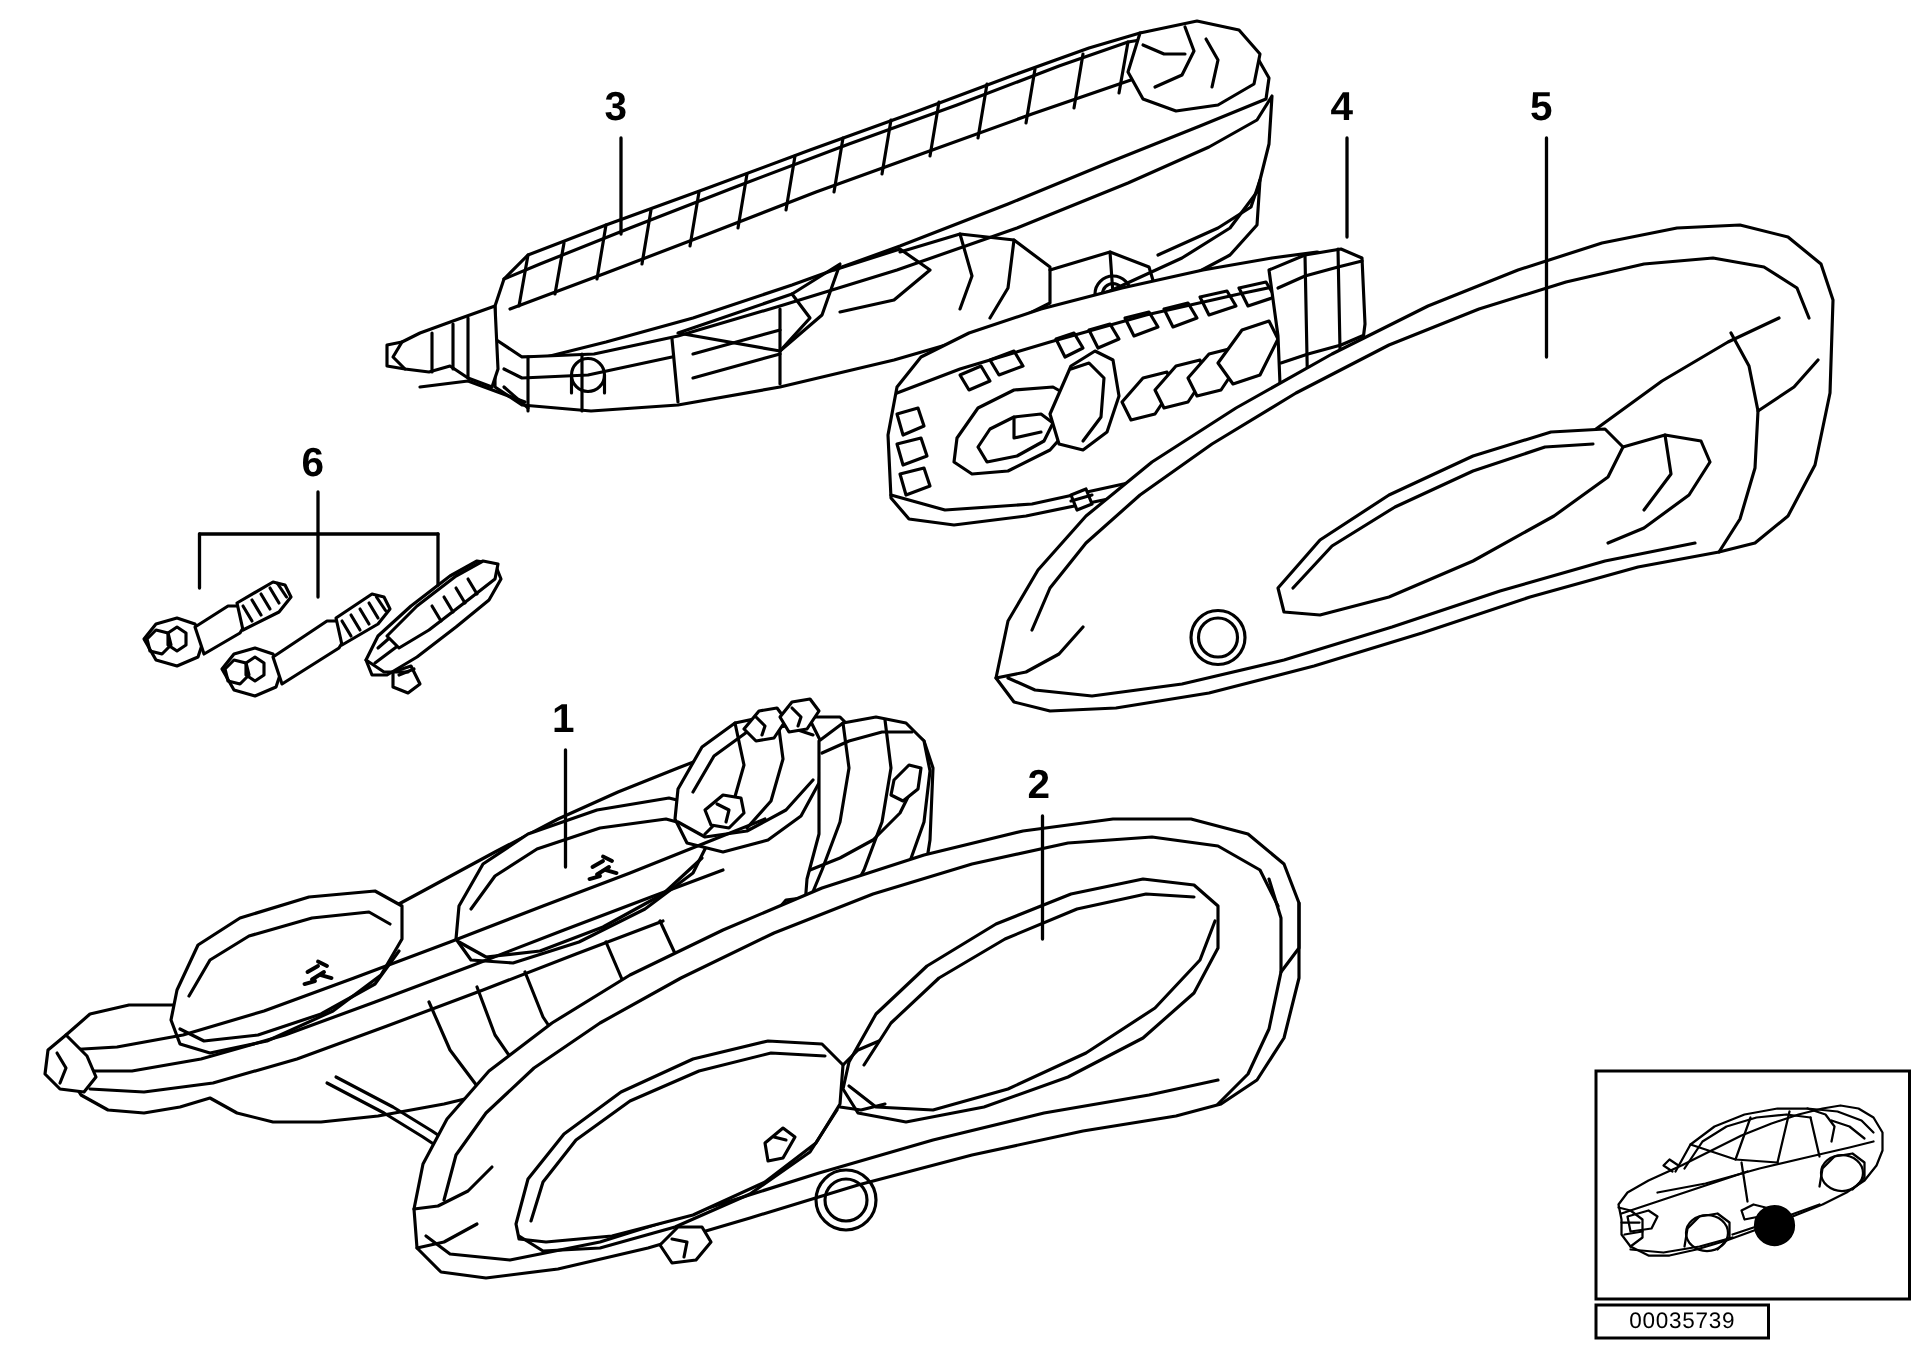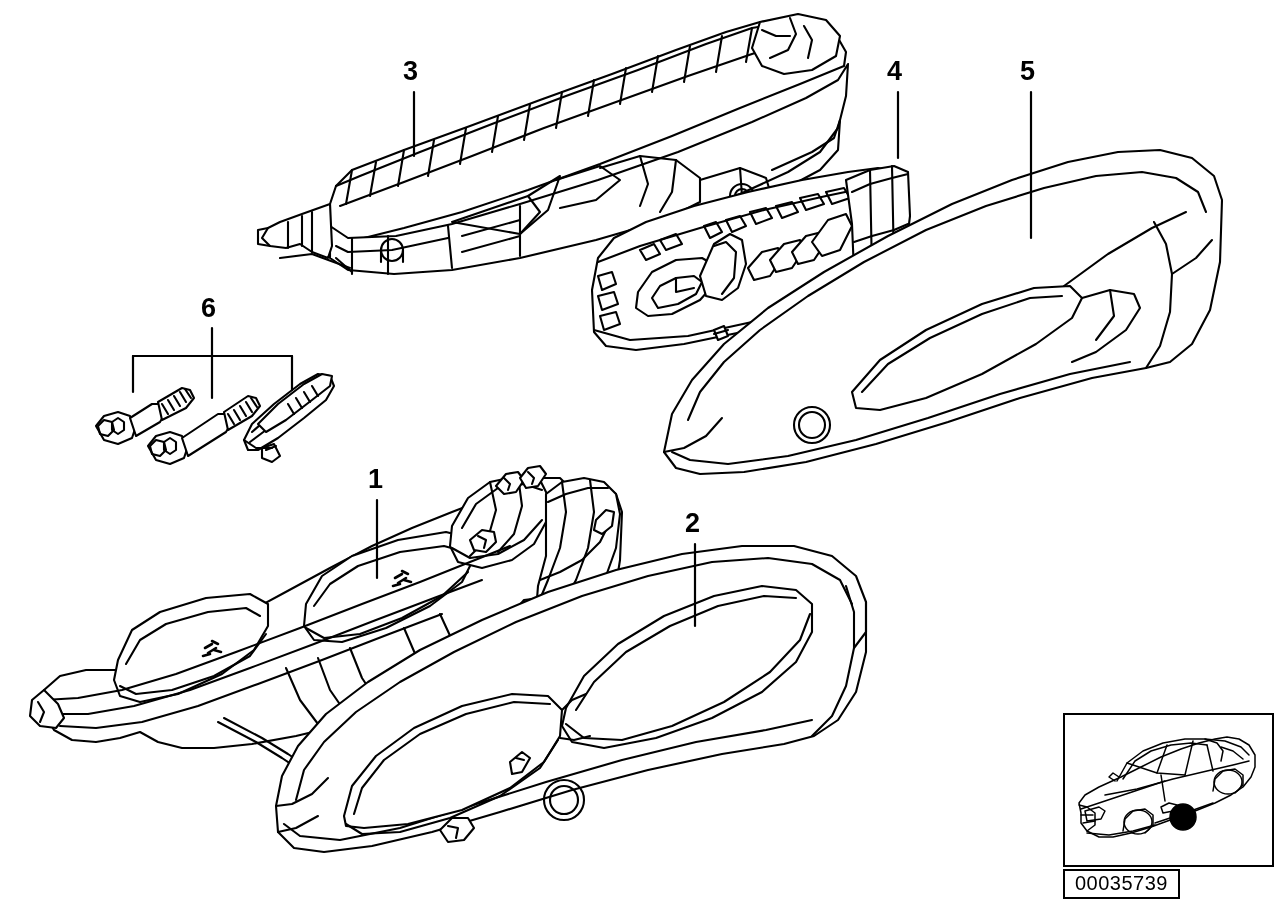--- a/index.html
+++ b/index.html
@@ -18,21 +18,21 @@
     color:#000000;
     line-height:1;
     white-space:nowrap;
     user-select:none;
   }
   .idbox{
     position:absolute;
     border:2px solid #000;
     background:#fff;
     font-family:"Liberation Sans",sans-serif;
-    font-size:20px;
+    font-size:15px;
     letter-spacing:0.5px;
     color:#000;
     text-align:center;
     padding:1px 6px 2px 6px;
     line-height:1.15;
   }
   .locator-frame{
     position:absolute;
     border:2px solid #000;
     background:#fff;

